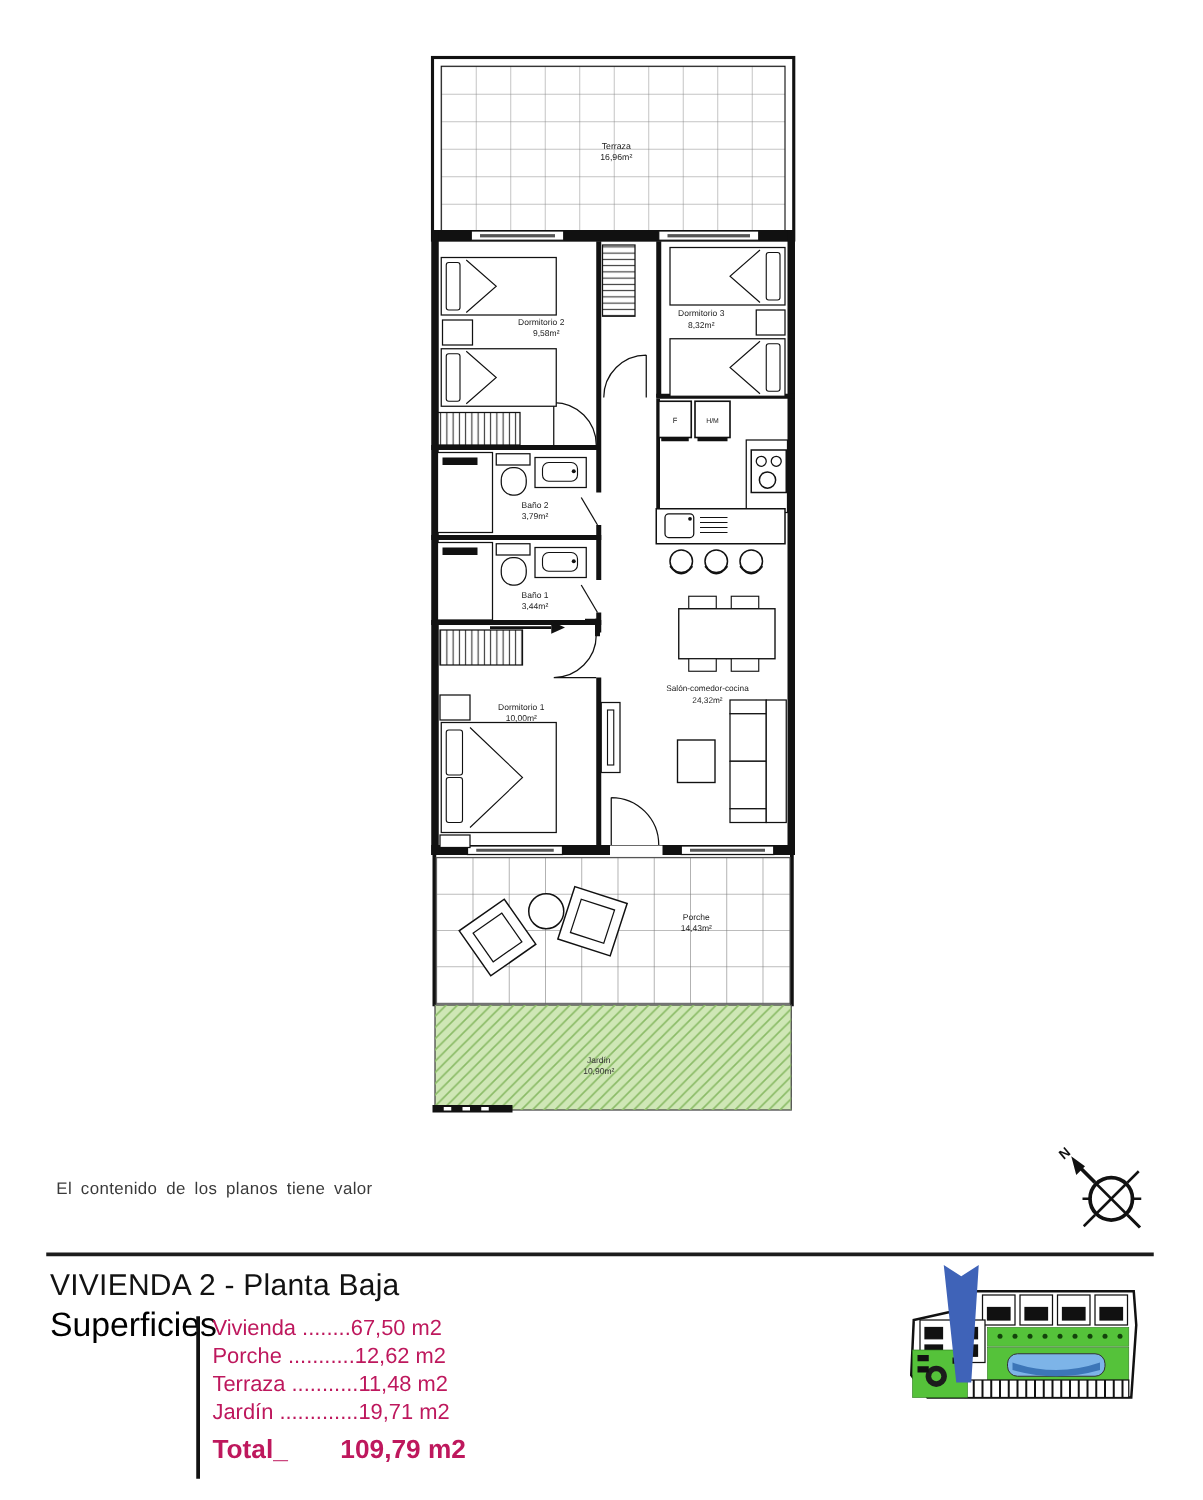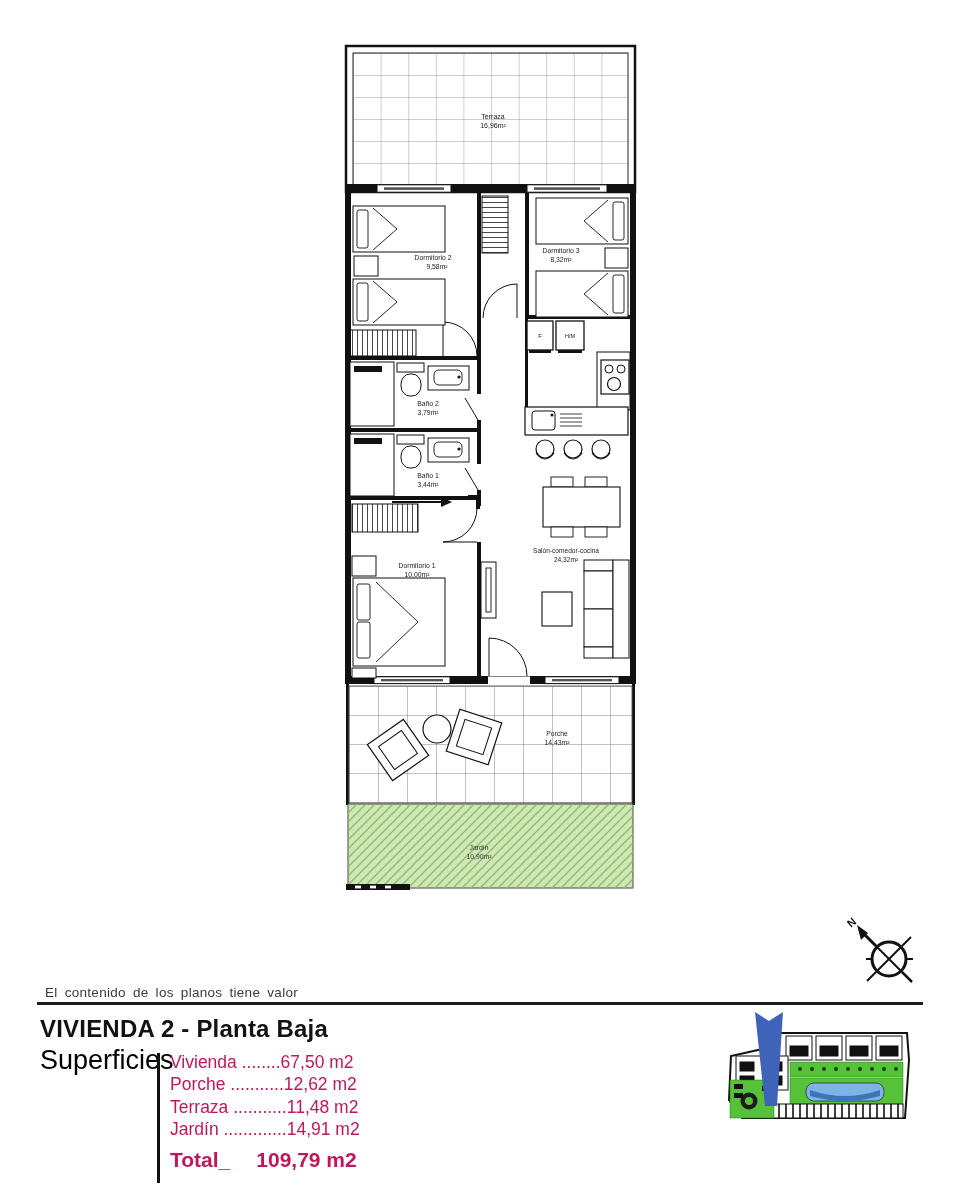--- a/index.html
+++ b/index.html
@@ -1,27 +1,27 @@
 <!DOCTYPE html>
 <html><head>
 <meta charset="utf-8">
 <style>
   html,body{margin:0;padding:0;background:#fff;}
   body{width:962px;height:1200px;position:relative;font-family:"Liberation Sans",sans-serif;overflow:hidden;}
   svg text{font-family:"Liberation Sans",sans-serif;}
   .plan-svg{position:absolute;left:0;top:0;}
-  .disclaimer{position:absolute;left:45px;top:941px;font-size:13.5px;line-height:19px;color:#3a3a3a;word-spacing:3px;letter-spacing:.3px;margin-top:42px;}
+  .disclaimer{position:absolute;left:45px;top:941px;font-size:13.5px;line-height:19px;color:#3a3a3a;word-spacing:3px;letter-spacing:.3px;}
   .rule{position:absolute;left:37px;top:1002px;width:886px;height:3px;background:#1c1c1c;}
-  .footer-title{position:absolute;left:40px;top:1015px;font-size:24px;font-weight:bold;color:#121212;letter-spacing:.2px;}
+  .footer-title{position:absolute;left:40px;top:1015px;font-size:24px;font-weight:normal;color:#121212;letter-spacing:.2px;}
   .superficies{position:absolute;left:40px;top:1045px;font-size:27px;color:#000000;}
   .vbar{position:absolute;left:157px;top:1053px;width:3px;height:130px;background:#111;}
   .surfaces{position:absolute;left:170px;top:1051px;color:#be185d;}
   .surface-row{font-size:17.5px;line-height:22.4px;white-space:nowrap;}
   .total-row{margin-top:7px;font-size:21px;font-weight:bold;white-space:nowrap;}
-  .total-row .tv{margin-left:26px;}
+  .total-row .tv{margin-left:42px;}
 </style>
 </head>
 <body>
 
 <svg class="plan-svg" width="962" height="1200" viewBox="0 0 962 1200">
   <defs>
     <pattern id="tileT" x="353" y="53" width="27.6" height="22" patternUnits="userSpaceOnUse">
       <path d="M27.6 0 H0 V22" stroke="#888" stroke-width="0.8" fill="none"></path>
     </pattern>
     <pattern id="tileP" x="349" y="686" width="29" height="29" patternUnits="userSpaceOnUse">
@@ -314,15 +314,15 @@
 <div class="rule"></div>
 
 <div class="footer-title">VIVIENDA 2 - Planta Baja</div>
 <div class="superficies">Superficies</div>
 <div class="vbar"></div>
 
 <div class="surfaces">
   <div class="surface-row"><span>Vivienda</span><span> ........</span><span>67,50 m2</span></div>
   <div class="surface-row"><span>Porche</span><span> ...........</span><span>12,62 m2</span></div>
   <div class="surface-row"><span>Terraza</span><span> ...........</span><span>11,48 m2</span></div>
-  <div class="surface-row"><span>Jardín</span><span> .............</span><span>14,91 m2</span></div>
+  <div class="surface-row"><span>Jardín</span><span> .............</span><span>19,71 m2</span></div>
   <div class="total-row"><span>Total_</span><span class="tv">109,79 m2</span></div>
 </div>
 
 </body></html>

